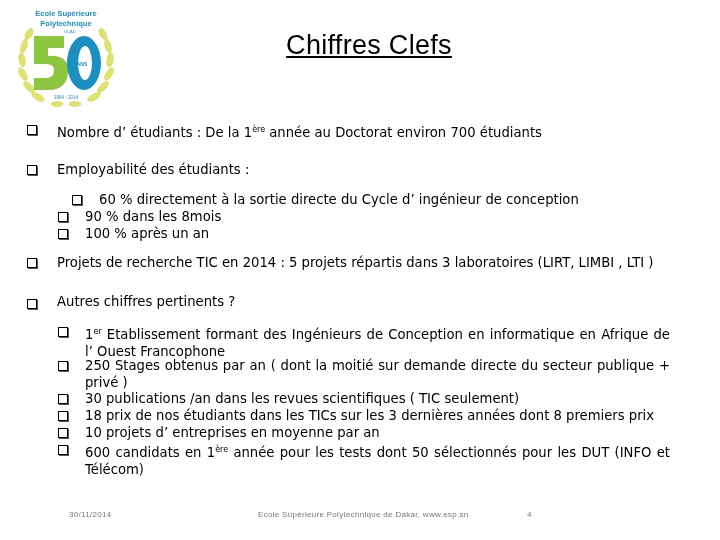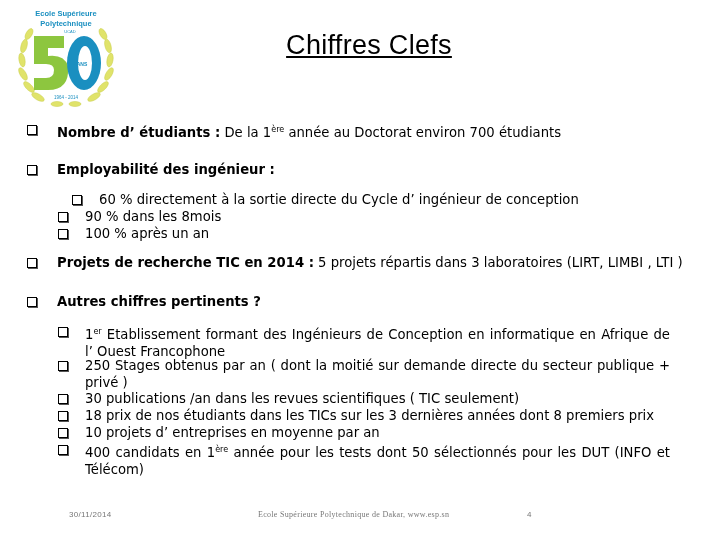--- a/index.html
+++ b/index.html
@@ -6,21 +6,21 @@
   body { width: 720px; height: 540px; position: relative; overflow: hidden;
          font-family: "DejaVu Sans", "Liberation Sans", sans-serif; color: #000; }
   .logo { position: absolute; left: 12px; top: 4px; width: 108px; height: 110px; }
   .title { position: absolute; left: 0; width: 720px; top: 30px; text-align: center;
            font-family: "Liberation Sans", "DejaVu Sans", sans-serif; font-size: 27px; letter-spacing: 0.3px; padding-left: 8px; box-sizing: border-box; }
   .title span { position: relative; left: 5px; text-decoration: underline; }
   .bullet { position: absolute; display: flex; align-items: flex-start; font-size: 13.2px; line-height: 17px; }
   .box { width: 8px; height: 8px; border: 1.6px solid #000; box-shadow: 1px 1px 0 #555; margin-top: 4px; flex: none; background: #fff; }
   .l1 .box { margin-right: 20px; }
   .l1 { left: 27px; }
-  .l1 .txt b { font-weight: bold; }
+  .l1 .txt b { font-weight: normal; }
   .l2 { left: 58px; width: 620px; }
   .l2 .box { margin-right: 17px; }
   .l2 .txt { width: 585px; text-align: justify; }
   .sup { font-size: 8px; vertical-align: 5px; }
   .footer { position: absolute; top: 510px; font-family: "Liberation Sans", sans-serif; font-size: 8px; color: #777; letter-spacing: 0.3px; margin-left: 12px; }
 </style>
 </head>
 <body>
 
 <div class="logo">
@@ -59,42 +59,42 @@
 
 <div class="bullet l1" style="top:121px;">
   <span class="box"></span>
   <span class="txt">
     <b>Nombre d’  étudiants :</b><span> De la 1</span><span class="sup">ère</span><span> année au Doctorat environ 700  étudiants</span>
   </span>
 </div>
 
 <div class="bullet l1" style="top:161px;">
   <span class="box"></span>
-  <span class="txt"><b>Employabilité des ingénieur :</b></span>
+  <span class="txt"><b>Employabilité des étudiants :</b></span>
 </div>
 
 <div class="bullet l2" style="top:191px;padding-left:14px;">
   <span class="box"></span>
   <span class="txt">60 % directement à la sortie  directe du Cycle d’  ingénieur de conception</span>
 </div>
 <div class="bullet l2" style="top:208px;">
   <span class="box"></span>
   <span class="txt">90 % dans les 8mois</span>
 </div>
 <div class="bullet l2" style="top:225px;">
   <span class="box"></span>
   <span class="txt">100 % après un an</span>
 </div>
 
 <div class="bullet l1" style="top:254px;">
   <span class="box"></span>
   <span class="txt"><b>Projets de recherche TIC en 2014 :</b><span> 5 projets répartis dans 3 laboratoires  (LIRT, LIMBI , LTI )</span></span>
 </div>
 
-<div class="bullet l1" style="top:293px;">
+<div class="bullet l1" style="top:293px;align-items:center;">
   <span class="box"></span>
   <span class="txt"><b>Autres chiffres pertinents ?</b></span>
 </div>
 
 <div class="bullet l2" style="top:323px;">
   <span class="box"></span>
   <span class="txt"><span>1</span><span class="sup">er</span><span> Etablissement formant des Ingénieurs de Conception en informatique en Afrique de l’  Ouest Francophone</span></span>
 </div>
 <div class="bullet l2" style="top:357px;">
   <span class="box"></span>
@@ -107,18 +107,18 @@
 <div class="bullet l2" style="top:407px;">
   <span class="box"></span>
   <span class="txt">18 prix de nos étudiants dans les TICs sur  les 3 dernières années dont 8 premiers prix</span>
 </div>
 <div class="bullet l2" style="top:424px;">
   <span class="box"></span>
   <span class="txt">10 projets d’  entreprises en moyenne par an</span>
 </div>
 <div class="bullet l2" style="top:441px;">
   <span class="box"></span>
-  <span class="txt"><span>400 candidats en 1</span><span class="sup">ère</span><span> année pour les tests dont  50 sélectionnés pour les DUT (INFO et Télécom)</span></span>
+  <span class="txt"><span>600 candidats en 1</span><span class="sup">ère</span><span> année pour les tests dont  50 sélectionnés pour les DUT (INFO et Télécom)</span></span>
 </div>
 
 <div class="footer" style="left:57px;">30/11/2014</div>
-<div class="footer" style="left:246px;font-family:Liberation Serif, serif;">Ecole Supérieure Polytechnique de Dakar, www.esp.sn</div>
+<div class="footer" style="left:246px;">Ecole Supérieure Polytechnique de Dakar, www.esp.sn</div>
 <div class="footer" style="left:515px;">4</div>
 
 </body></html>

